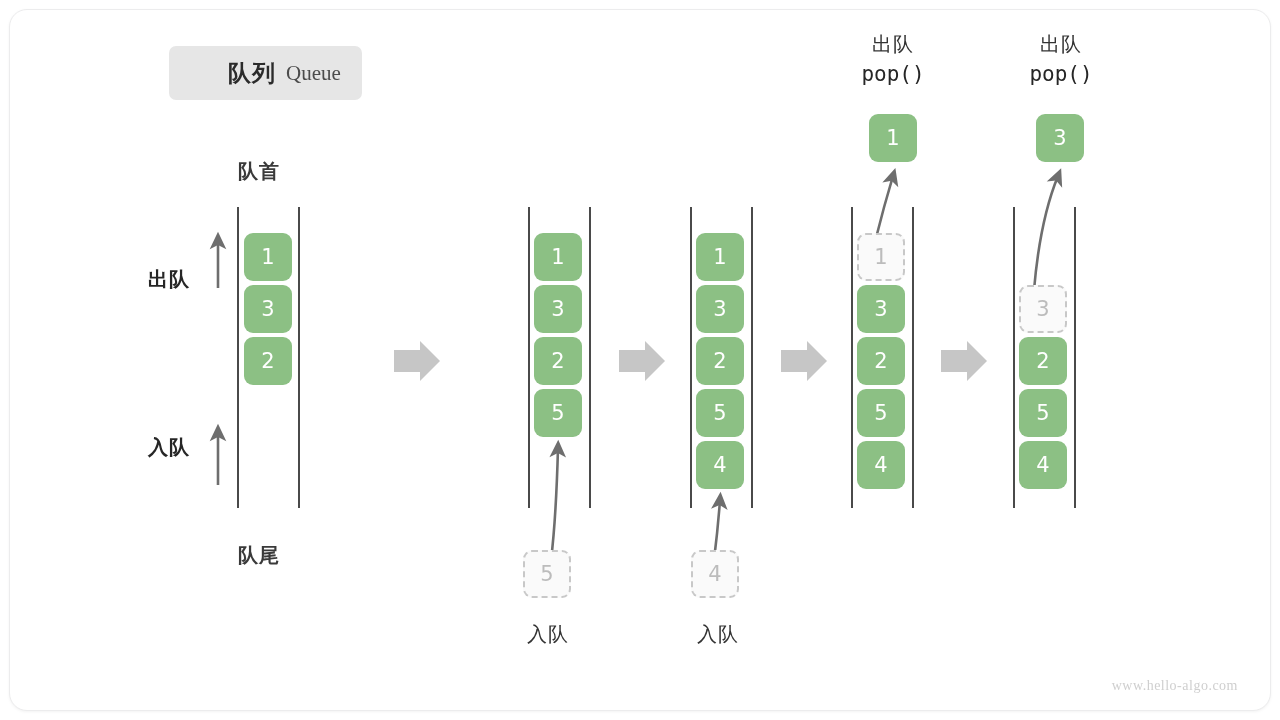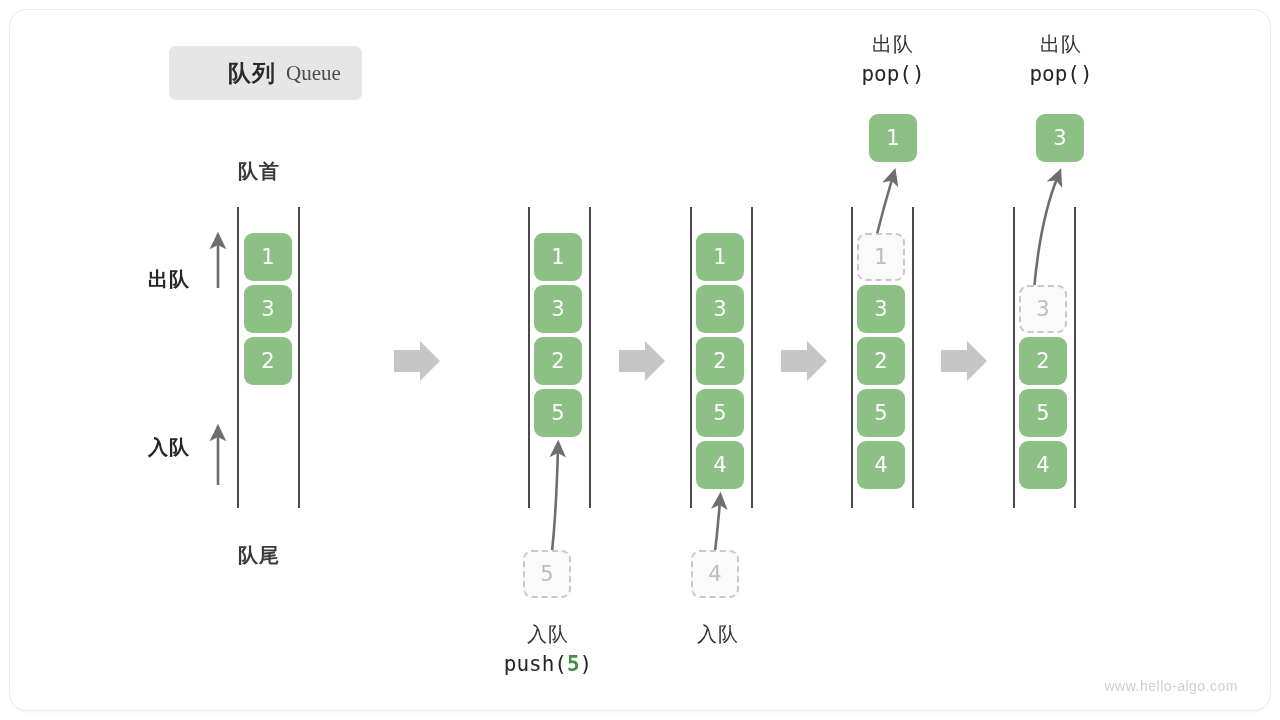--- a/index.html
+++ b/index.html
@@ -119,21 +119,21 @@
     font-size: 21px;
     color: #262626;
   }
   .op-arg { color: #3f9142; font-weight: bold; }
 
   
   .watermark {
     position: absolute;
     right: 42px;
     bottom: 26px;
-    font-family: Liberation Sans, sans-serif;
+    font-family: Liberation Serif, serif;
     font-size: 14px;
     color: #cfcfcf;
     letter-spacing: 0.5px;
   }
 
   svg.overlay {
     position: absolute;
     left: 0; top: 0;
     width: 1280px;
     height: 720px;
@@ -210,21 +210,20 @@
 
   <div class="cell solid" style="left:534px; top:233px;">1</div>
   <div class="cell solid" style="left:534px; top:285px;">3</div>
   <div class="cell solid" style="left:534px; top:337px;">2</div>
   <div class="cell solid" style="left:534px; top:389px;">5</div>
 
   <div class="cell ghost" style="left:523px; top:550px;">5</div>
 
   <div class="op-caption" style="left:448px; top:620px; width:200px;">
     <span class="op-cn">入队</span>
-    <span class="op-code"><span>push(</span><span class="op-arg">5</span><span>)</span></span>
   </div>
 
   <div class="rail" style="left:690px; top:207px; height:301px;"></div>
   <div class="rail" style="left:751px; top:207px; height:301px;"></div>
 
   <div class="cell solid" style="left:696px; top:233px;">1</div>
   <div class="cell solid" style="left:696px; top:285px;">3</div>
   <div class="cell solid" style="left:696px; top:337px;">2</div>
   <div class="cell solid" style="left:696px; top:389px;">5</div>
   <div class="cell solid" style="left:696px; top:441px;">4</div>

